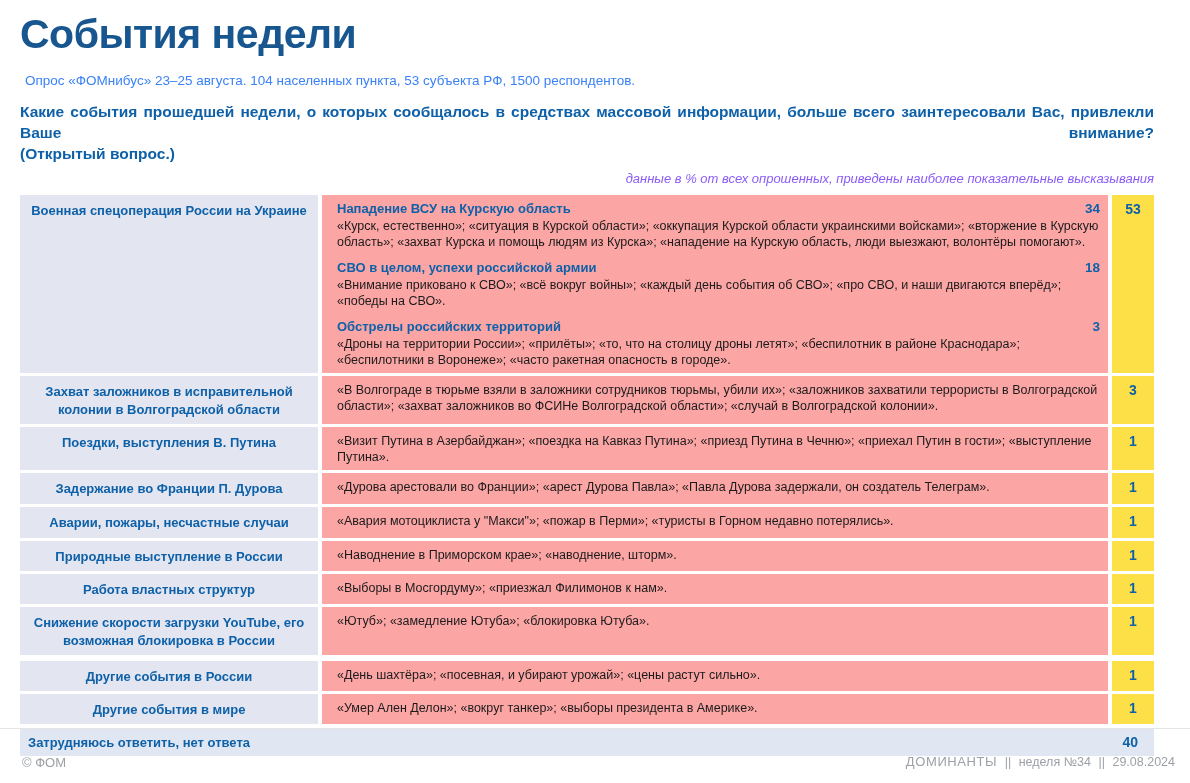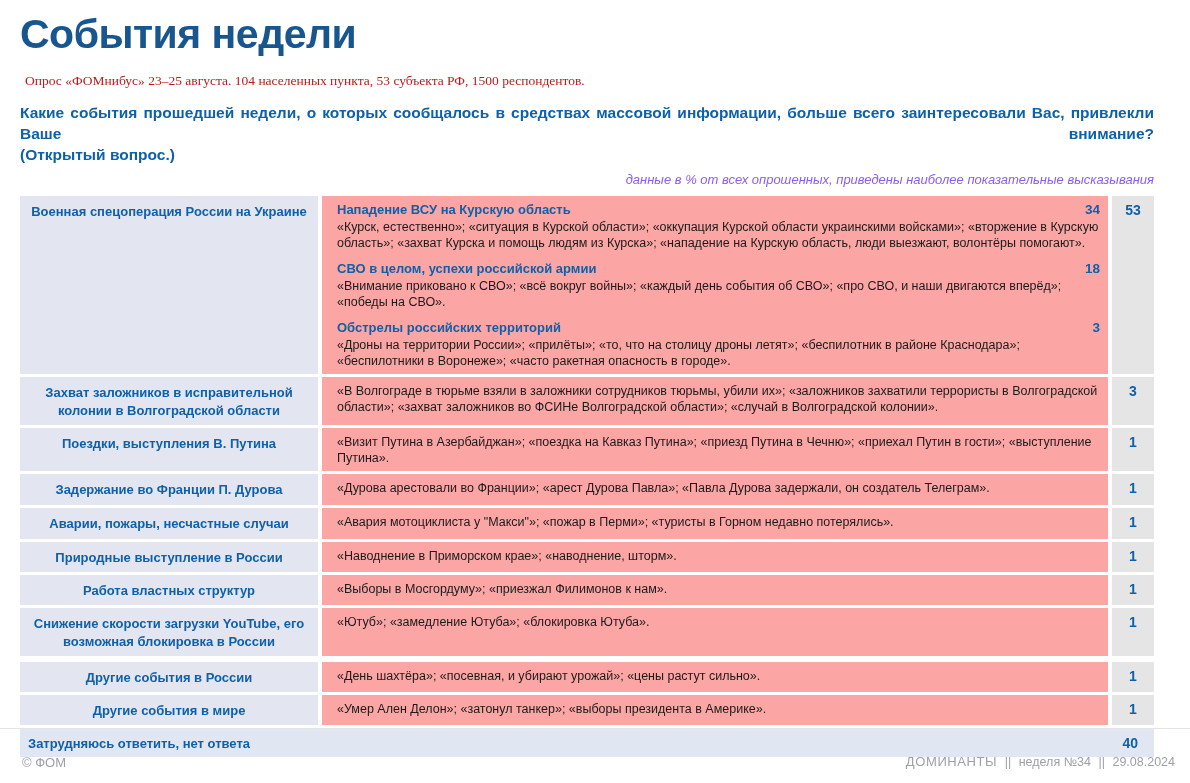--- a/index.html
+++ b/index.html
@@ -1,39 +1,39 @@
 <!DOCTYPE html>
 <html lang="ru"><head>
 <meta charset="utf-8">
 <style>
   html,body{margin:0;padding:0;background:#ffffff;}
   .page{position:relative;width:1190px;height:783px;overflow:hidden;background:#ffffff;
         font-family:"Liberation Sans","DejaVu Sans",sans-serif;}
   h1{margin:10px 0 0 20px;font-size:41px;line-height:48px;font-weight:bold;
      color:#17568f;letter-spacing:-0.5px;}
-  .survey{margin:15px 36px 0 25px;font-size:13.5px;color:#b91c1c;font-family:Liberation Serif, serif;}
+  .survey{margin:15px 36px 0 25px;font-size:13.5px;color:#3b82f6;}
   .question{margin:13px 36px 0 20px;font-size:15.5px;font-weight:bold;color:#0e61a8;line-height:21px;}
   .q1{text-align:justify;text-align-last:justify;}
   .note{margin:7px 36px 0 0;text-align:right;font-style:italic;font-size:13px;color:#8b5cf6;}
   .table{margin:9px 36px 0 20px;}
   .row{display:flex;margin-bottom:3px;}
   #rows .row:nth-child(1){min-height:173px;}
   #rows .row:nth-child(2){min-height:44px;}
   #rows .row:nth-child(3){min-height:43px;}
   #rows .row:nth-child(4){min-height:31px;}
   #rows .row:nth-child(5){min-height:31px;}
   #rows .row:nth-child(6){min-height:29px;}
   #rows .row:nth-child(7){min-height:29px;}
   #rows .row:nth-child(8){min-height:44px;margin-bottom:6px;}
   #rows .row:nth-child(9){min-height:29px;}
   #rows .row:nth-child(10){min-height:29px;margin-bottom:4px;}
   .cat{flex:0 0 298px;width:298px;background:#e3e6f1;padding:6px 8px;box-sizing:border-box;margin-right:4px;text-align:center;}
   .cat-label{color:#0e61a8;font-weight:bold;font-size:13px;line-height:17px;}
   .mid{flex:1;padding:5px 8px 5px 15px;box-sizing:border-box;background:#fca5a5;}
-  .tot{flex:0 0 42px;margin-left:4px;background:#e5e5e5;text-align:center;padding-top:6px;
+  .tot{flex:0 0 42px;margin-left:4px;background:#fde047;text-align:center;padding-top:6px;
        box-sizing:border-box;color:#0e61a8;font-weight:bold;font-size:14px;}
   .subitem + .subitem{margin-top:9px;}
   .subhead{display:flex;justify-content:space-between;align-items:baseline;}
   .sublabel{color:#0e61a8;font-weight:bold;font-size:13px;line-height:17px;}
   .subvalue{color:#0e61a8;font-weight:bold;font-size:13.5px;}
   .quotes{color:#1b1b1b;font-size:12.5px;line-height:16px;margin-top:1px;}
   .lastrow{display:flex;justify-content:space-between;align-items:center;background:#e0e7f3;
            padding:5px 16px 5px 8px;min-height:28px;box-sizing:border-box;}
   .last-label{color:#0e61a8;font-weight:bold;font-size:13px;}
   .lastval{color:#0e61a8;font-weight:bold;font-size:14px;}
@@ -186,21 +186,21 @@
           </div>
     <div class="tot">1</div>
   </div>
         <div class="row">
     <div class="cat">
       <span class="cat-label">Другие события в мире</span>
     </div>
     <div class="mid">
             <div class="subitem">
 
-    <div class="quotes">«Умер Ален Делон»; «затонул танкер»; «выборы президента в Америке».</div>
+    <div class="quotes">«Умер Ален Делон»; «вокруг танкер»; «выборы президента в Америке».</div>
   </div>
           </div>
     <div class="tot">1</div>
   </div>
       </div>
     <div class="lastrow">
       <span class="last-label">Затрудняюсь ответить, нет ответа</span>
       <span class="lastval">40</span>
     </div>
   </div>

